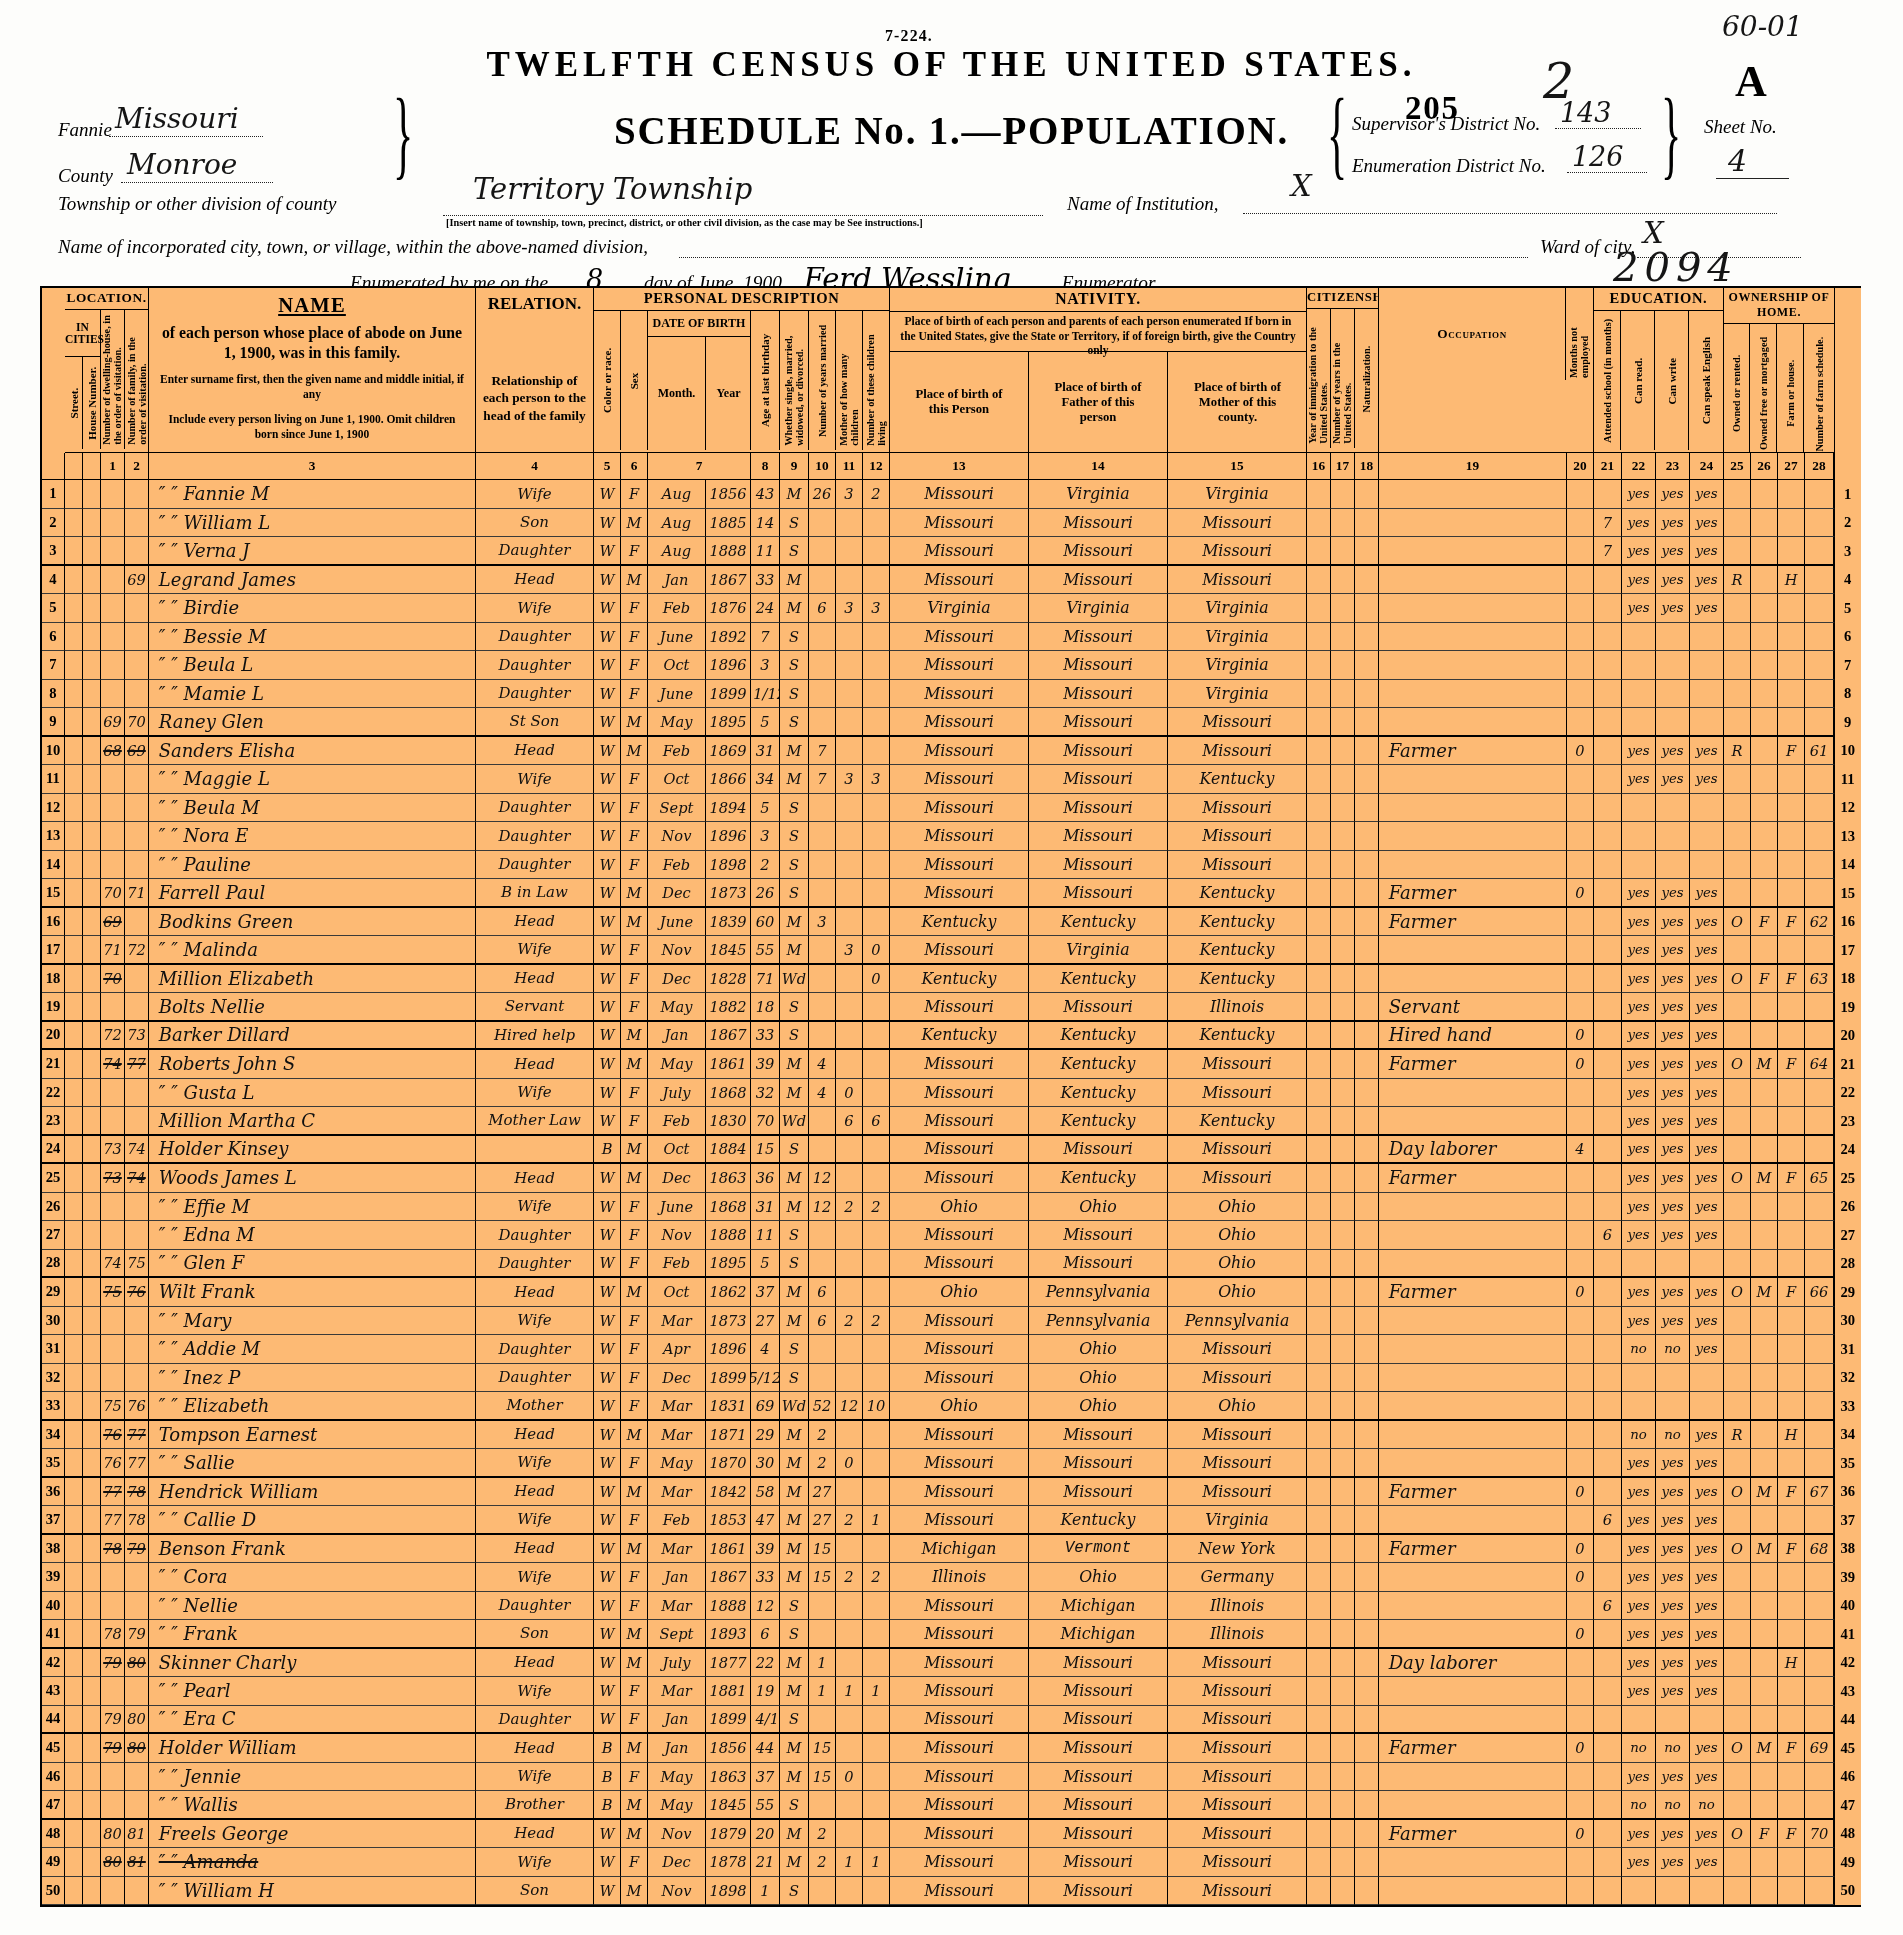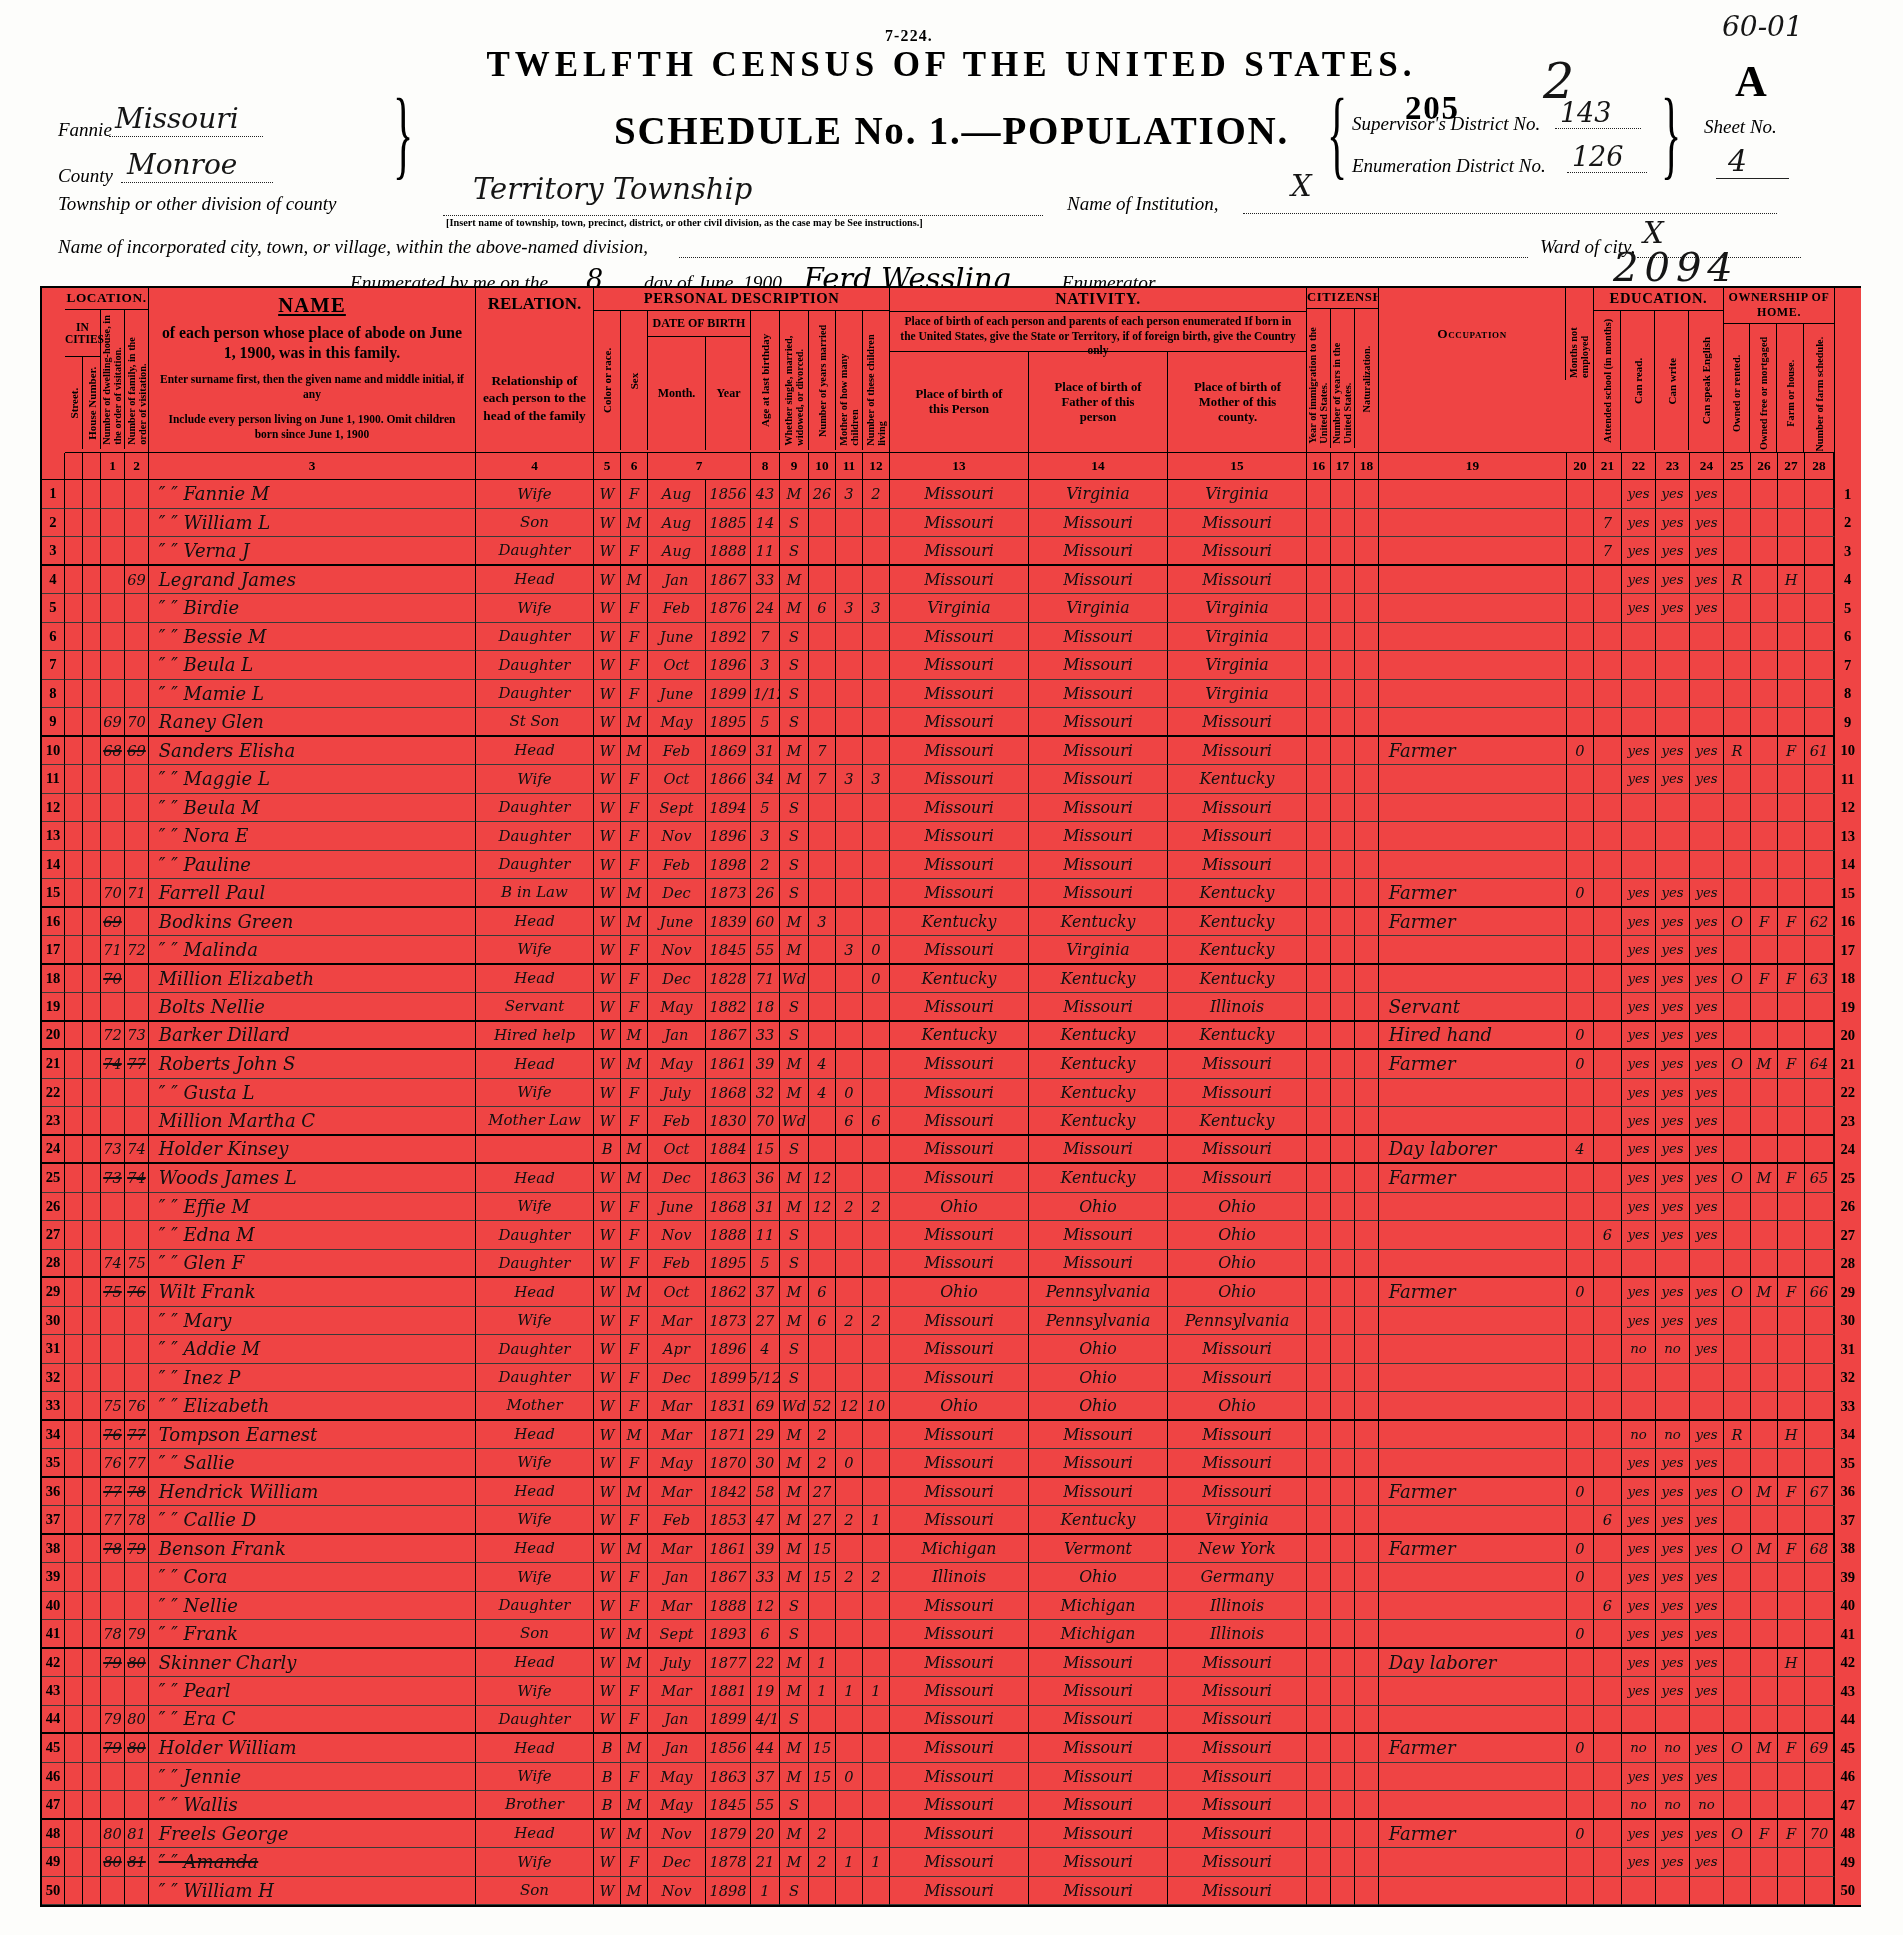--- a/index.html
+++ b/index.html
@@ -44,21 +44,21 @@
   .wardval{left:1643px;top:216px;font-size:29px;}
   .wardline{left:1637px;top:233px;width:164px;border-bottom:1.8px dotted #222;height:24px;}
   .enumerated{left:350px;top:262px;font-style:italic;font-size:19.4px;}
   .enday{font-size:27px;border-bottom:1.8px dotted #222;padding:0 36px 0 33px;font-style:italic;font-family:"DejaVu Serif",serif;}
   .ensig{font-size:29px;border-bottom:1.8px dotted #222;padding:0 36px 0 12px;font-style:italic;font-family:"DejaVu Serif",serif;}
   .hw2094{left:1613px;top:244px;font-size:40px;letter-spacing:6px;}
   
   .census{position:absolute;left:40px;top:286px;display:grid;
     grid-template-columns:23px 18px 18px 24px 24px 327px 118px 27px 27px 58px 45px 29px 29px 27px 27px 27px 139px 139px 139px 24px 24px 24px 188px 27px 28px 34px 34px 34px 27px 27px 27px 30px 25.5px;
     grid-template-rows:165px 27px;grid-auto-rows:28.5px;
-    border-top:2.4px solid #000;border-left:2.4px solid #000;border-bottom:2.4px solid #000;background:#ef4444;}
+    border-top:2.4px solid #000;border-left:2.4px solid #000;border-bottom:2.4px solid #000;background:#fdba74;}
   .gbox{grid-row:1;border-right:1.2px solid #000;border-bottom:1.2px solid #000;overflow:hidden;box-sizing:border-box;}
   .gbox.noline{border:none;}
   .gtitle{text-align:center;font-weight:bold;font-size:18px;border-bottom:1.2px solid #000;padding:2.4px 0;letter-spacing:0.6px;}
   .vcell{display:flex;align-items:center;justify-content:center;overflow:hidden;box-sizing:border-box;}
   .b1{border-right:0.9px solid #000;}
   .vt{writing-mode:vertical-rl;transform:rotate(180deg);font-size:11px;line-height:1.12;font-weight:bold;
       max-height:130px;text-align:left;padding:2.4px 0.6px;}
   .vt.sm{font-size:10.3px;}
   .loc-body{display:grid;grid-template-columns:36px 24px 23.6px;height:139px;}
   .loc-cities{display:flex;flex-direction:column;border-right:0.9px solid #000;}
@@ -1568,21 +1568,21 @@
       <div class="cell sml cellhw" style="grid-area: 40 / 8;">W</div>
       <div class="cell sml cellhw" style="grid-area: 40 / 9;">M</div>
       <div class="cell sml cellhw" style="grid-area: 40 / 10;">Mar</div>
       <div class="cell sml cellhw" style="grid-area: 40 / 11;">1861</div>
       <div class="cell sml cellhw" style="grid-area: 40 / 12;">39</div>
       <div class="cell sml cellhw" style="grid-area: 40 / 13;">M</div>
       <div class="cell sml cellhw" style="grid-area: 40 / 14;">15</div>
       <div class="cell sml cellhw" style="grid-area: 40 / 15;"></div>
       <div class="cell sml cellhw gr" style="grid-area: 40 / 16;"></div>
       <div class="cell pob cellhw" style="grid-area: 40 / 17;">Michigan</div>
-      <div class="cell pob cellhw" style="grid-area: 40 / 18;">Vermont</div>
+      <div class="cell pob cellhw" style="grid-area: 40 / 18; font-family: Liberation Mono, monospace;">Vermont</div>
       <div class="cell pob cellhw gr" style="grid-area: 40 / 19;">New York</div>
       <div class="cell sml cellhw" style="grid-area: 40 / 20;"></div>
       <div class="cell sml cellhw" style="grid-area: 40 / 21;"></div>
       <div class="cell sml cellhw gr" style="grid-area: 40 / 22;"></div>
       <div class="cell name cellhw" style="grid-area: 40 / 23;">Farmer</div>
       <div class="cell sml cellhw gr" style="grid-area: 40 / 24;">0</div>
       <div class="cell sml cellhw" style="grid-area: 40 / 25;"></div>
       <div class="cell yn cellhw" style="grid-area: 40 / 26;">yes</div>
       <div class="cell yn cellhw" style="grid-area: 40 / 27;">yes</div>
       <div class="cell yn cellhw gr" style="grid-area: 40 / 28;">yes</div>

